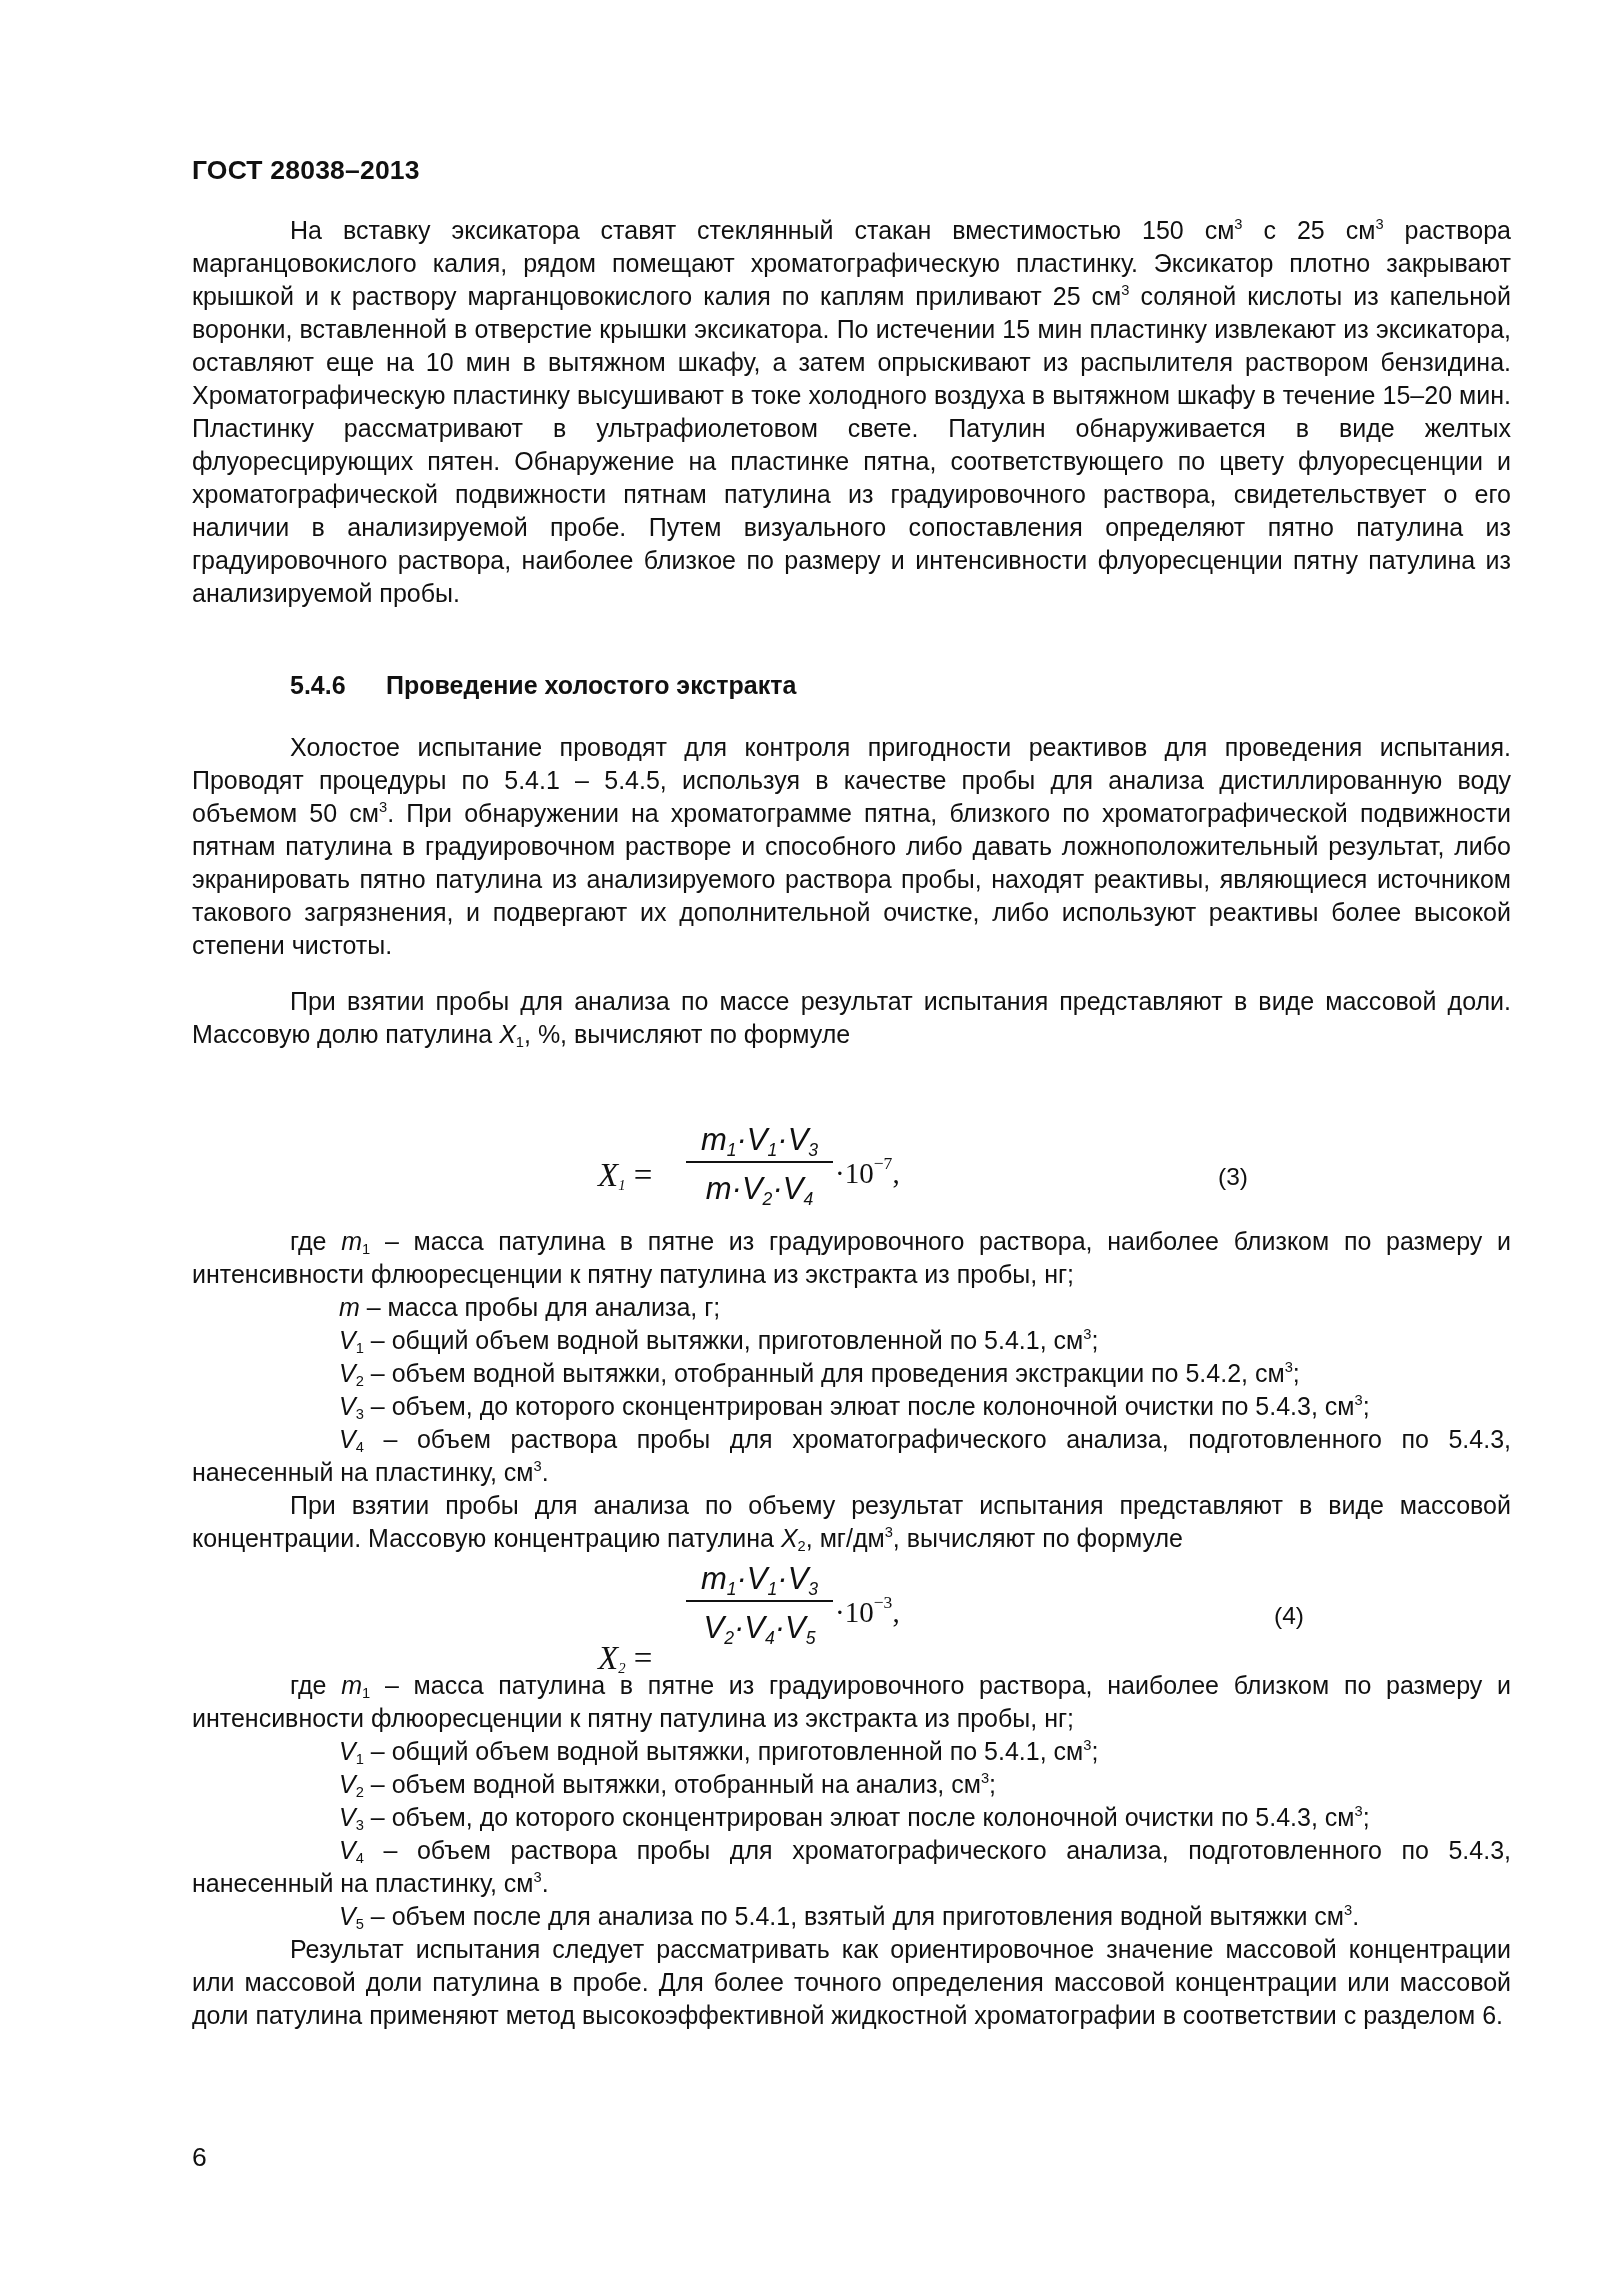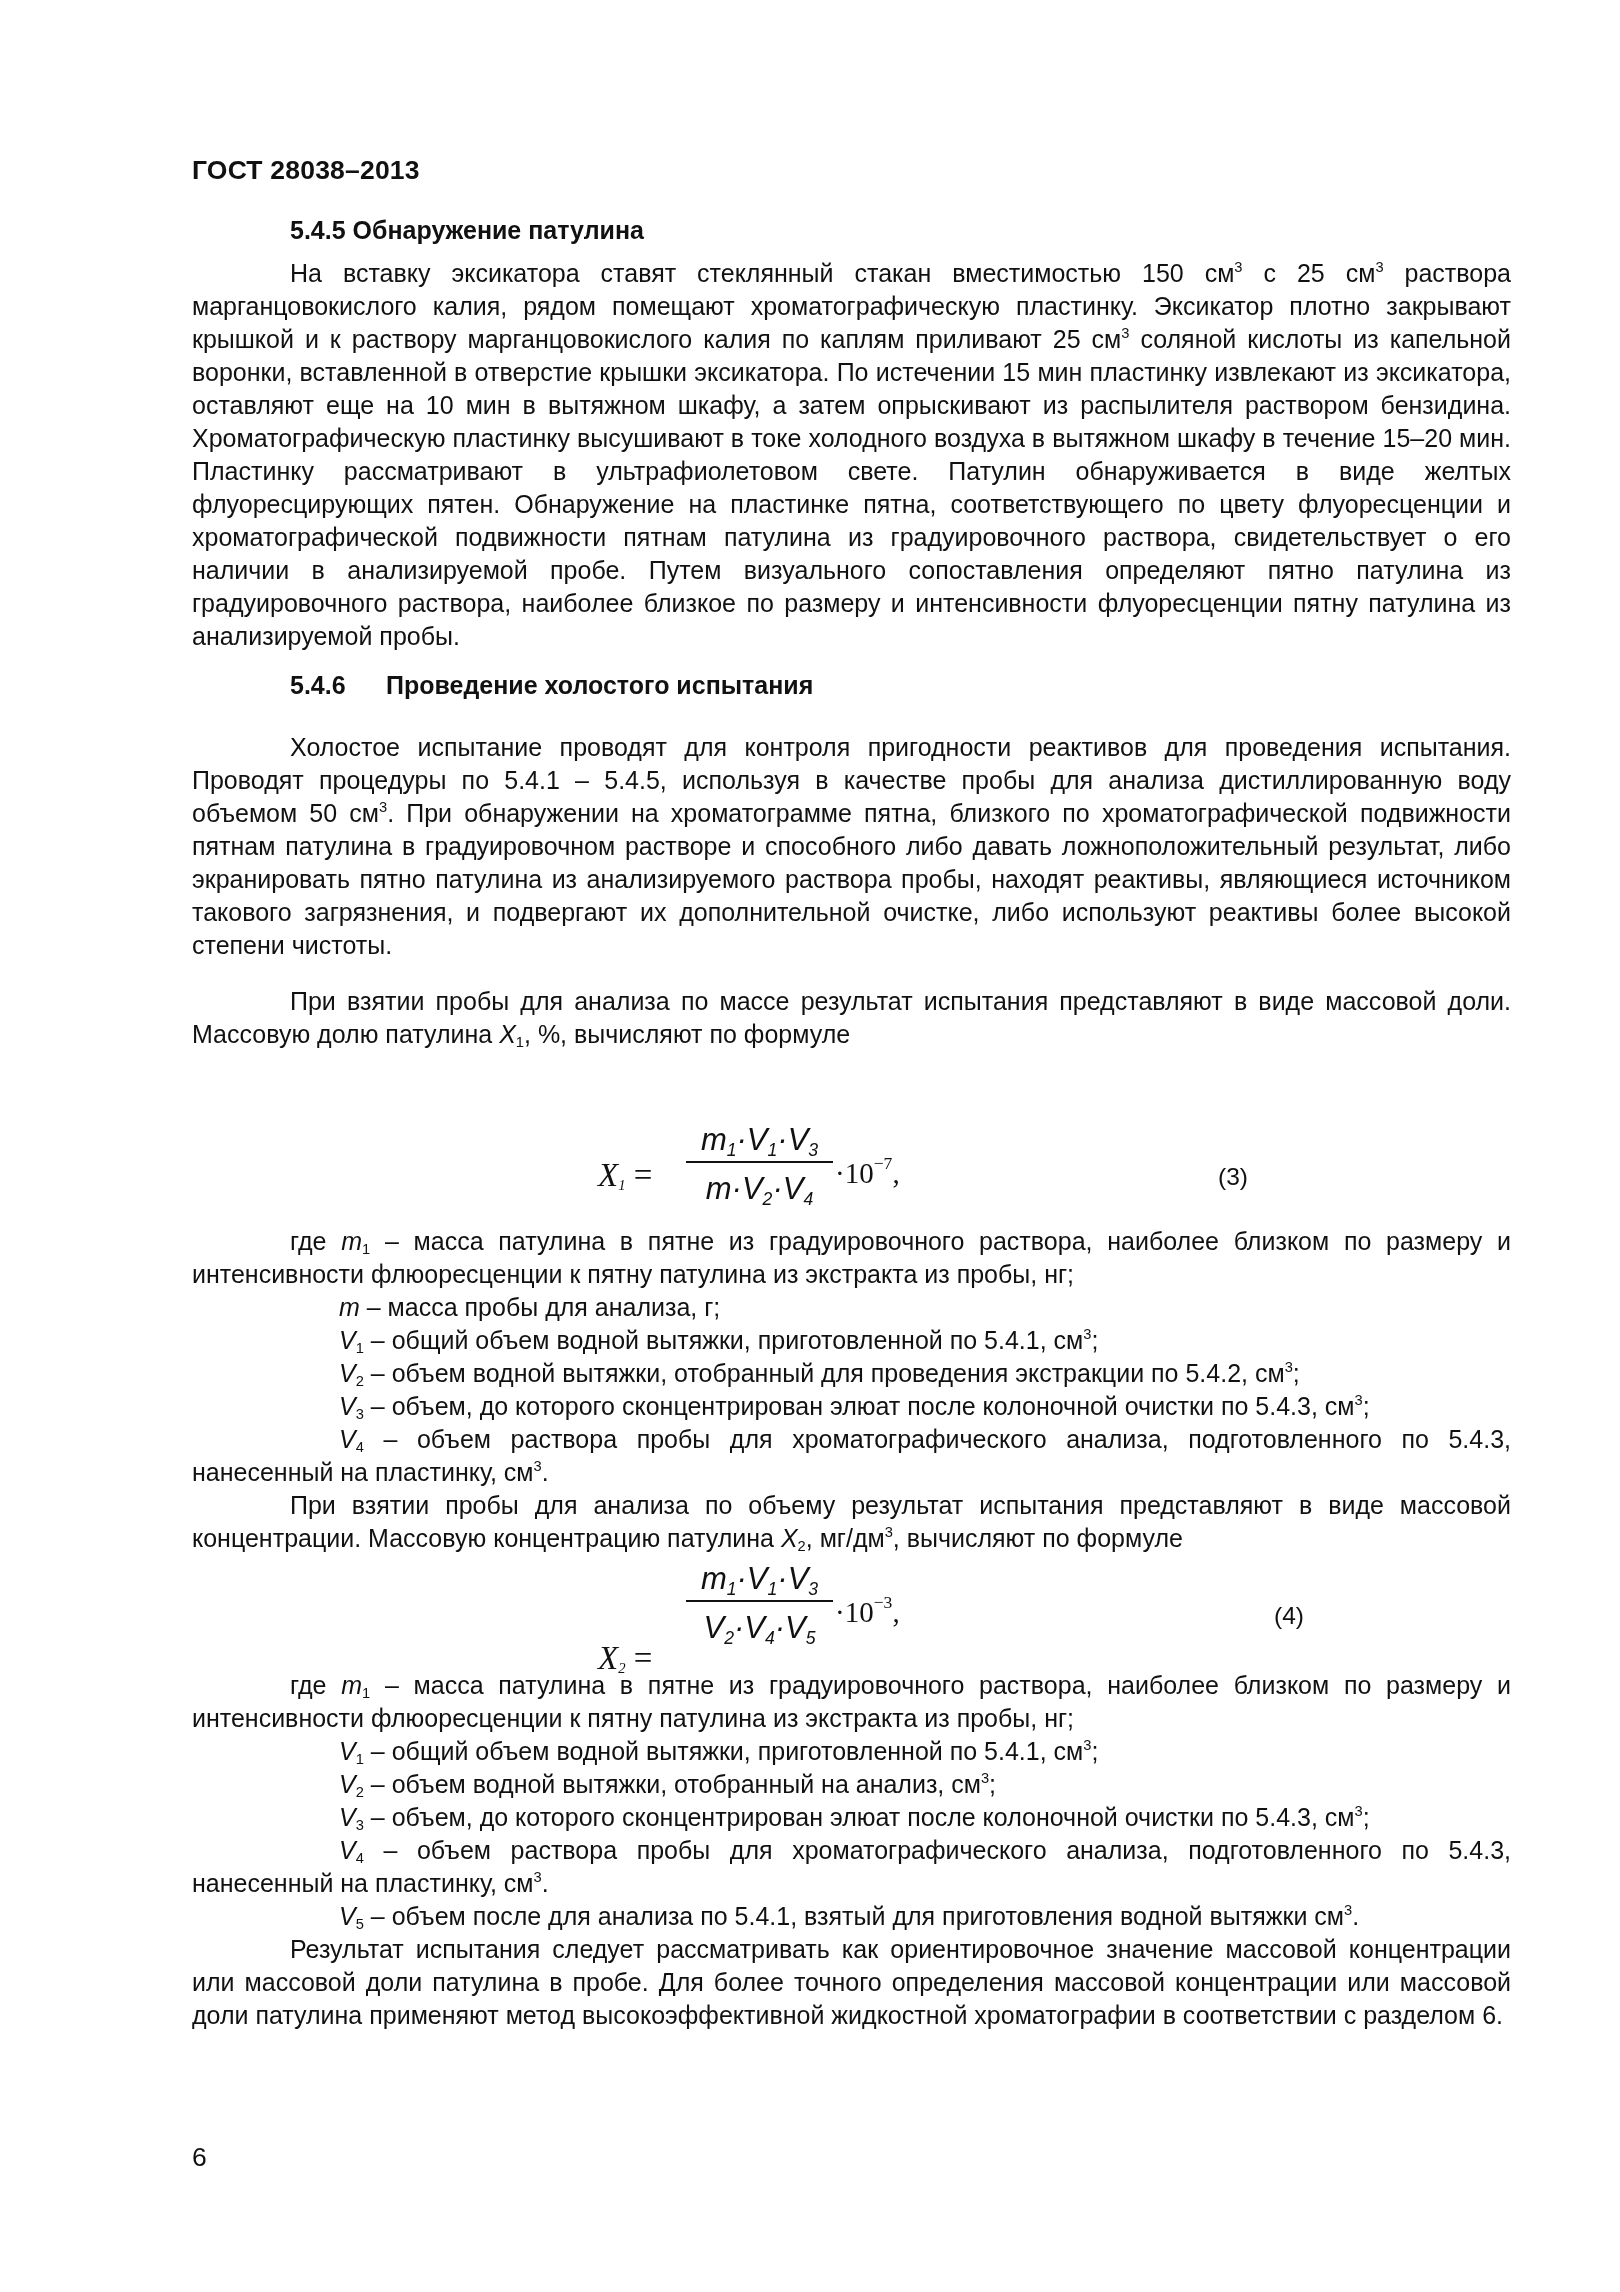--- a/index.html
+++ b/index.html
@@ -28,26 +28,25 @@
   .pnum { position: absolute; left: 192px; top: 2142px; font-size: 26.5px; }
 </style>
 </head>
 <body>
 
 <div class="page">
 
   <div class="hdr">ГОСТ 28038–2013</div>
 
   <div class="block" style="top:214px;">
-    <div class="h" style="padding-left:98px; margin-bottom:9.8px;">5.4.5 Обнаружение патулина</div>
     <p class="p ind"><span>На вставку эксикатора ставят стеклянный стакан вместимостью 150 см</span><sup>3</sup><span> с 25 см</span><sup>3</sup><span> раствора марганцовокислого калия, рядом помещают хроматографическую пластинку. Эксикатор плотно закрывают крышкой и к раствору марганцовокислого калия по каплям приливают 25 см</span><sup>3</sup><span> соляной кислоты из капельной воронки, вставленной в отверстие крышки эксикатора. По истечении 15 мин пластинку извлекают из эксикатора, оставляют еще на 10 мин в вытяжном шкафу, а затем опрыскивают из распылителя раствором бензидина. Хроматографическую пластинку высушивают в токе холодного воздуха в вытяжном шкафу в течение 15–20 мин. Пластинку рассматривают в ультрафиолетовом свете. Патулин обнаруживается в виде желтых флуоресцирующих пятен. Обнаружение на пластинке пятна, соответствующего по цвету флуоресценции и хроматографической подвижности пятнам патулина из градуировочного раствора, свидетельствует о его наличии в анализируемой пробе. Путем визуального сопоставления определяют пятно патулина из градуировочного раствора, наиболее близкое по размеру и интенсивности флуоресценции пятну патулина из анализируемой пробы.</span></p>
   </div>
 
   <div class="block" style="top:669px;">
-    <div class="h" style="padding-left:98px; margin-bottom:29px;"><span class="h-num">5.4.6</span><span>Проведение холостого испытания</span></div>
+    <div class="h" style="padding-left:98px; margin-bottom:29px;"><span class="h-num">5.4.6</span><span>Проведение холостого экстракта</span></div>
     <p class="p ind"><span>Холостое испытание проводят для контроля пригодности реактивов для проведения испытания. Проводят процедуры по 5.4.1 – 5.4.5, используя в качестве пробы для анализа дистиллированную воду объемом 50 см</span><sup>3</sup><span>. При обнаружении на хроматограмме пятна, близкого по хроматографической подвижности пятнам патулина в градуировочном растворе и способного либо давать ложноположительный результат, либо экранировать пятно патулина из анализируемого раствора пробы, находят реактивы, являющиеся источником такового загрязнения, и подвергают их дополнительной очистке, либо используют реактивы более высокой степени чистоты.</span></p>
   </div>
 
   <div class="block" style="top:985px;">
     <p class="p ind"><span>При взятии пробы для анализа по массе результат испытания представляют в виде массовой доли. Массовую долю патулина </span><i class="v">X</i><sub>1</sub><span>, %, вычисляют по формуле</span></p>
   </div>
 
   <div class="formula" style="top:1122px;">
     <span class="fx" style="left:598px; top:35px;"><span>X</span><sub>1</sub> <span style="font-style:normal">=</span></span>
     <div class="frac" style="left:686px; top:0px; width:147px;">

